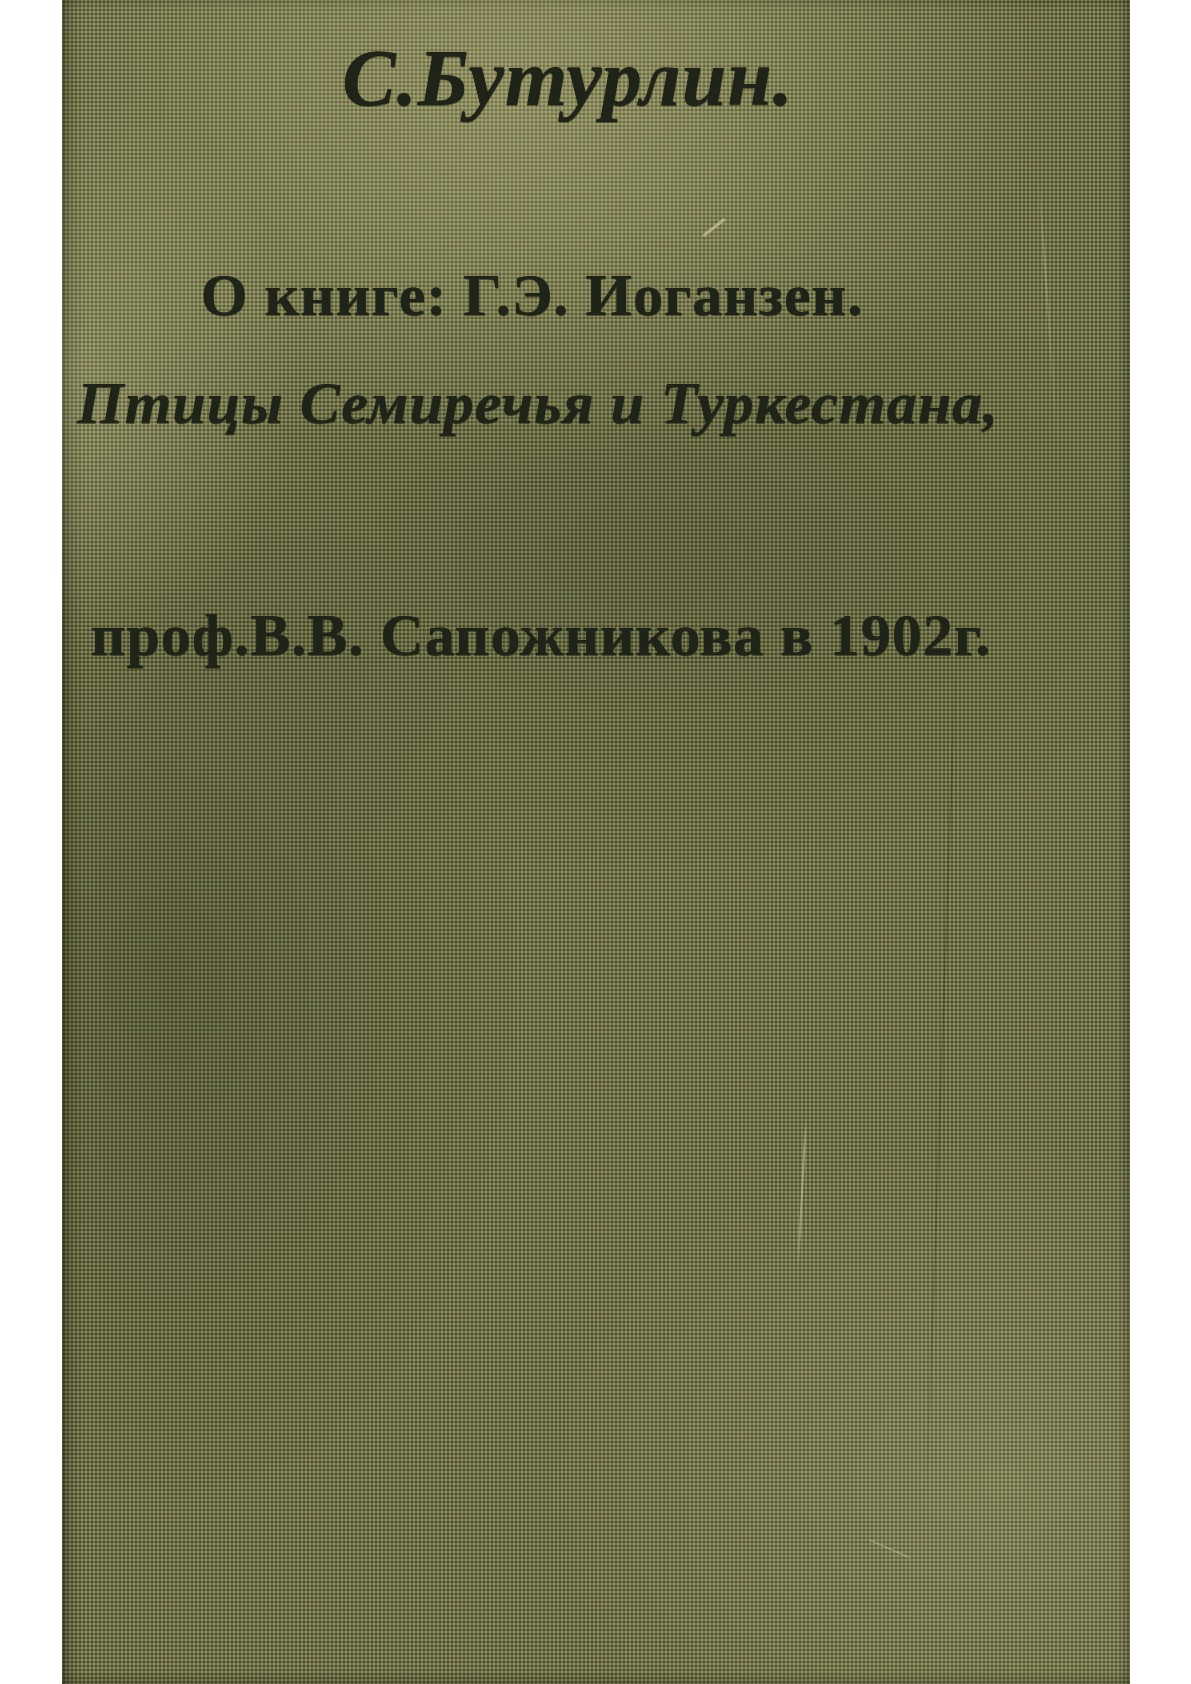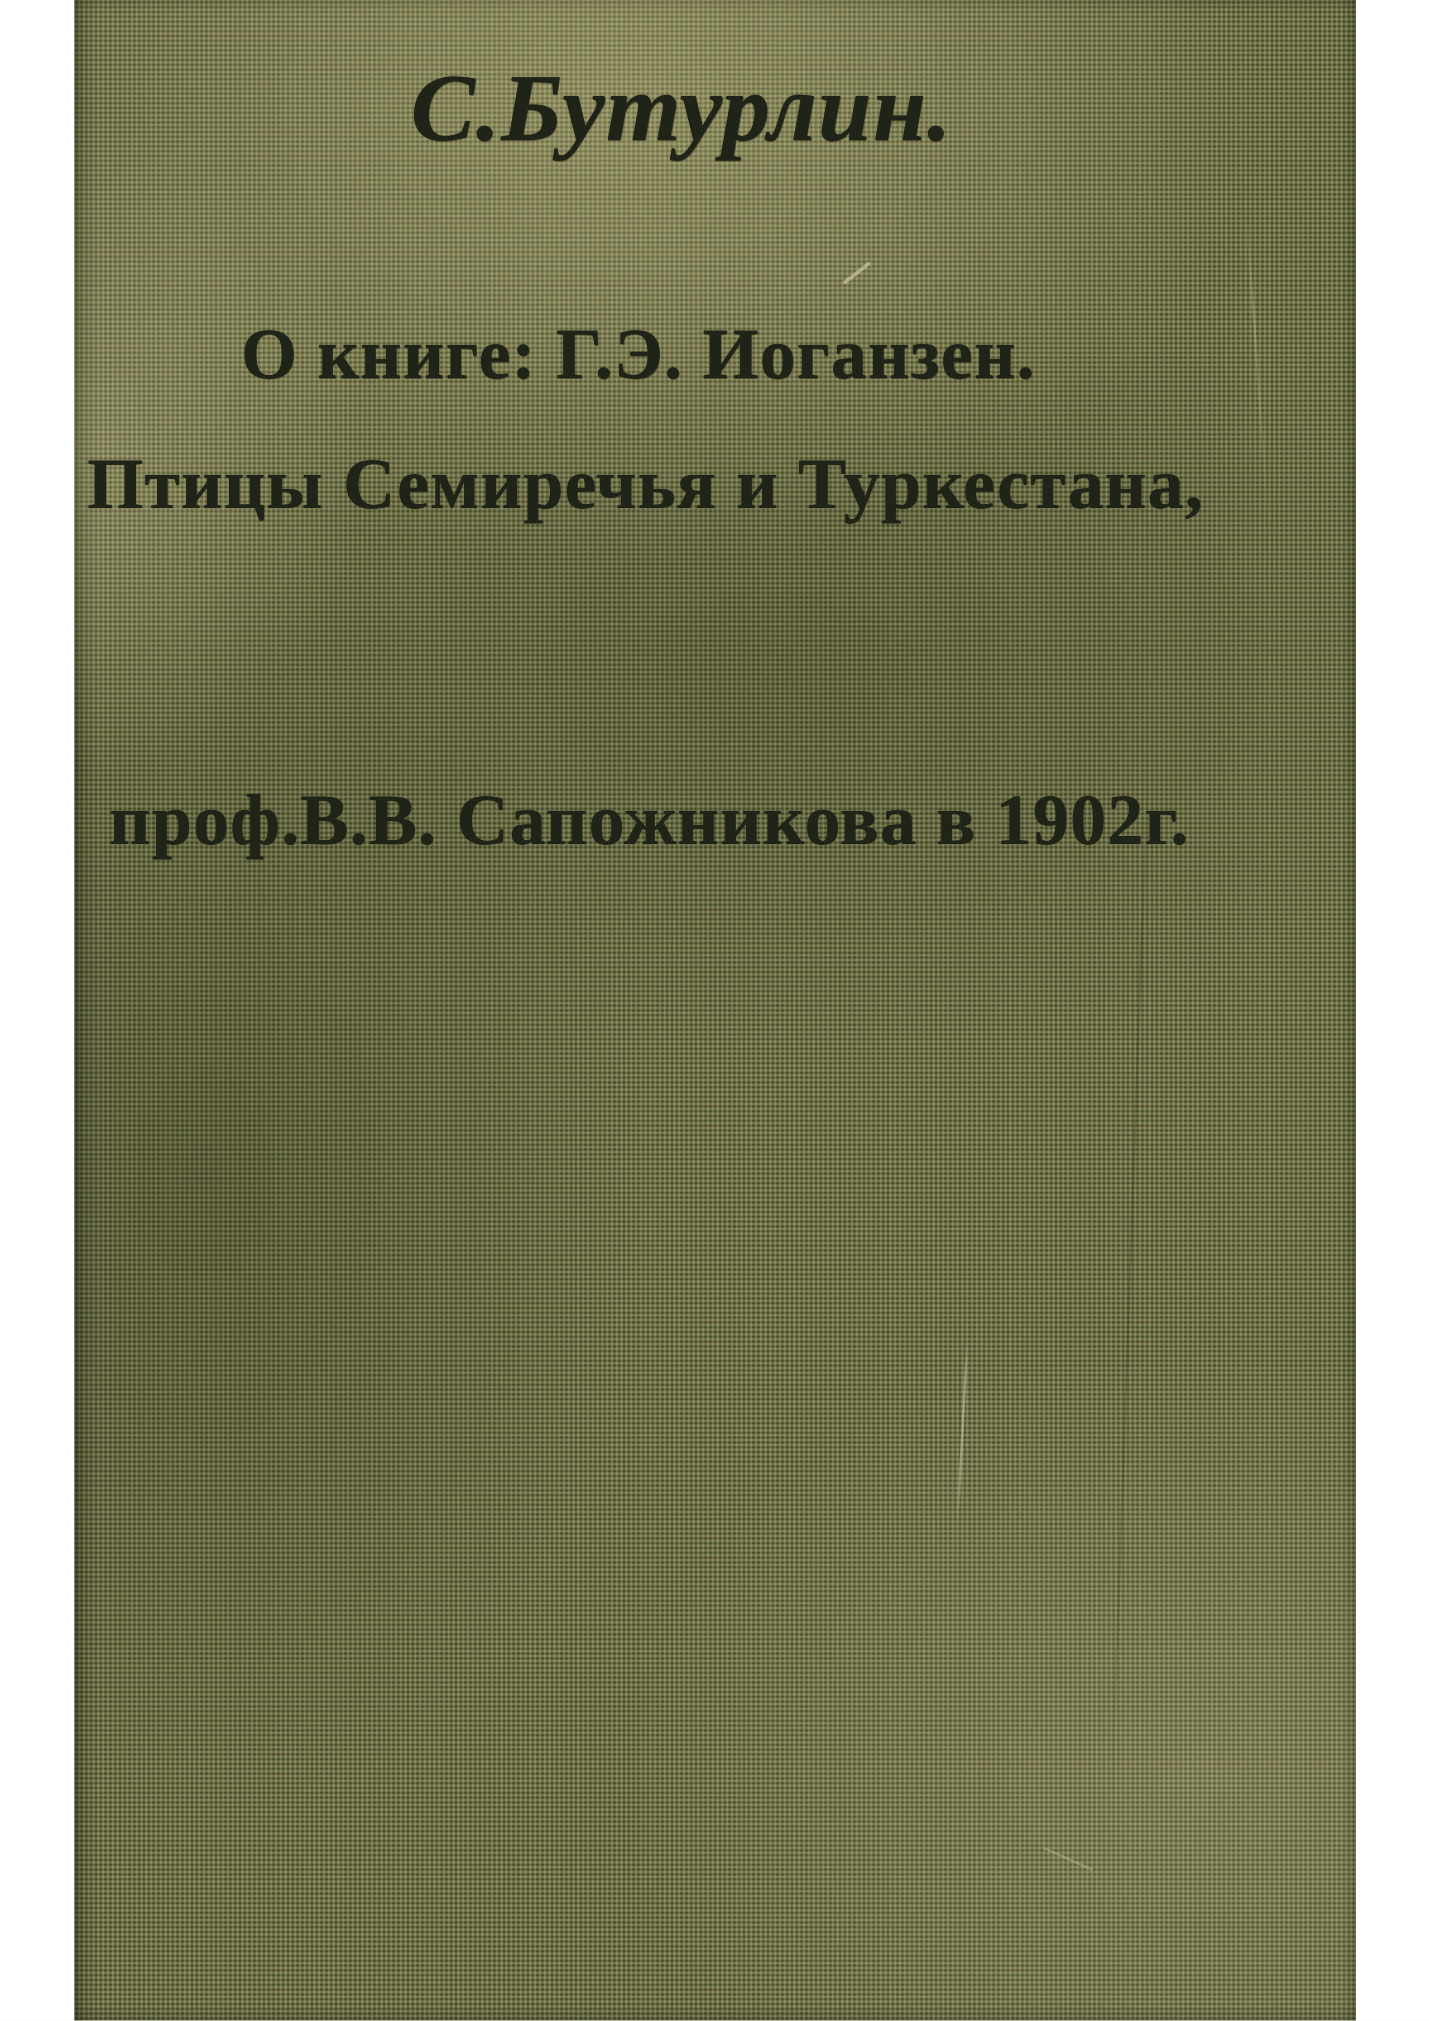--- a/index.html
+++ b/index.html
@@ -49,36 +49,36 @@
     position: absolute;
     left: 0;
     width: 100%;
     text-align: center;
     color: #1f2318;
     text-shadow: 0 0 1px rgba(28,32,18,0.85), 0.5px 0.5px 0 rgba(28,32,18,0.45);
     white-space: nowrap;
     line-height: 1;
   }
   .author {
-    top: 51px;
+    top: 38px;
     font-size: 80px;
     font-style: italic;
     font-weight: bold;
     letter-spacing: 1px;
     transform: translateX(-28px);
   }
   .title-line {
     font-size: 60px;
     font-weight: bold;
     letter-spacing: 1px;
   }
   .tl-0 { top: 265px; transform: translateX(-64px); }
-  .tl-1 { top: 373px; transform: translateX(-58px); }
+  .tl-1 { top: 373px; transform: translateX(-58px); font-style: italic; }
   .tl-2 { top: 499px; transform: translateX(-35px); word-spacing: 0.45em; }
-  .tl-3 { top: 605px; transform: translateX(-55px); margin-top: 48px; }
+  .tl-3 { top: 605px; transform: translateX(-55px); }
   .imprint {
     top: 1567px;
     font-size: 50px;
     font-weight: bold;
     letter-spacing: 1px;
     transform: translateX(5px);
   }
   
   .scratch { position: absolute; pointer-events: none; }
   .scratch-1 {

